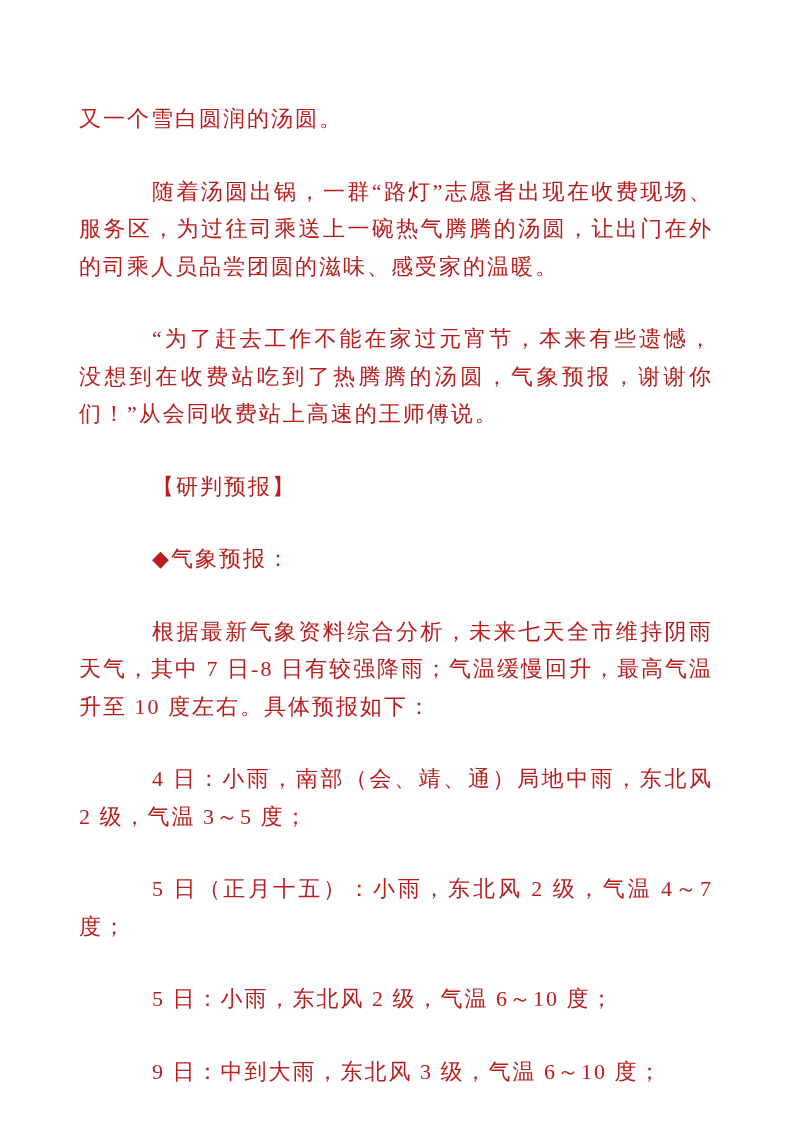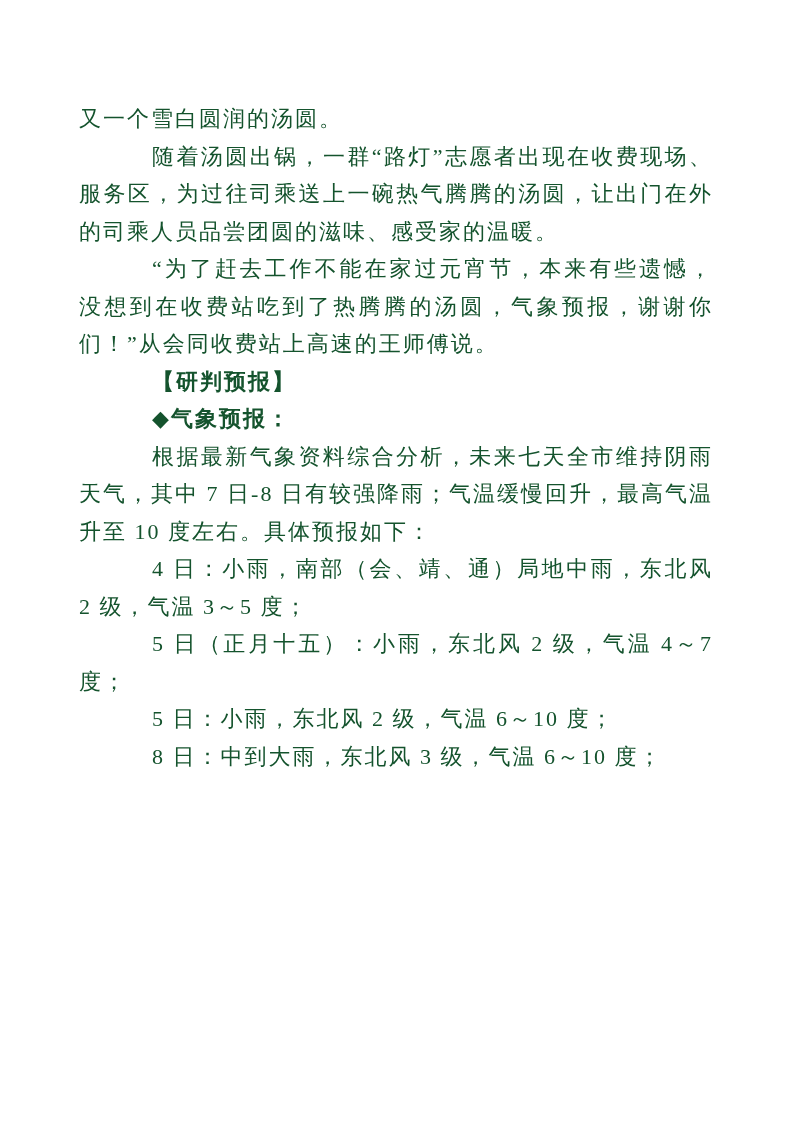--- a/index.html
+++ b/index.html
@@ -23,29 +23,30 @@
     width: 634px;
   }
   .para {
     margin: 0;
     padding: 0;
     font-size: 22px;
     line-height: 37.5px;
     letter-spacing: 2px;
     text-align: justify;
     text-justify: inter-character;
-    color: #14532d;
+    color: #b91c1c;
     word-break: break-all;
   }
   .indent {
     text-indent: 73px;
+    margin-top: 35px;
   }
   .heading {
     font-family: "Liberation Sans", "DejaVu Sans", sans-serif;
-    font-weight: bold;
+    font-weight: normal;
   }
 </style>
 </head>
 <body>
 
 <div class="page">
   <div class="doc-body">
 
     <p class="para">又一个雪白圆润的汤圆。</p>
 
@@ -60,16 +61,16 @@
 
     <p class="para indent">根据最新气象资料综合分析，未来七天全市维持阴雨天气，其中 7 日-8 日有较强降雨；气温缓慢回升，最高气温升至 10 度左右。具体预报如下：</p>
 
     <p class="para indent">4 日：小雨，南部（会、靖、通）局地中雨，东北风 2 级，气温 3～5 度；</p>
 
     <p class="para indent">5 日（正月十五）：小雨，东北风 2 级，气温 4～7 度；</p>
 
     <p class="para indent">5 日：小雨，东北风 2 级，气温 6～10 度；</p>
 
 
-    <p class="para indent">8 日：中到大雨，东北风 3 级，气温 6～10 度；</p>
+    <p class="para indent">9 日：中到大雨，东北风 3 级，气温 6～10 度；</p>
 
   </div>
 </div>
 
 </body></html>

